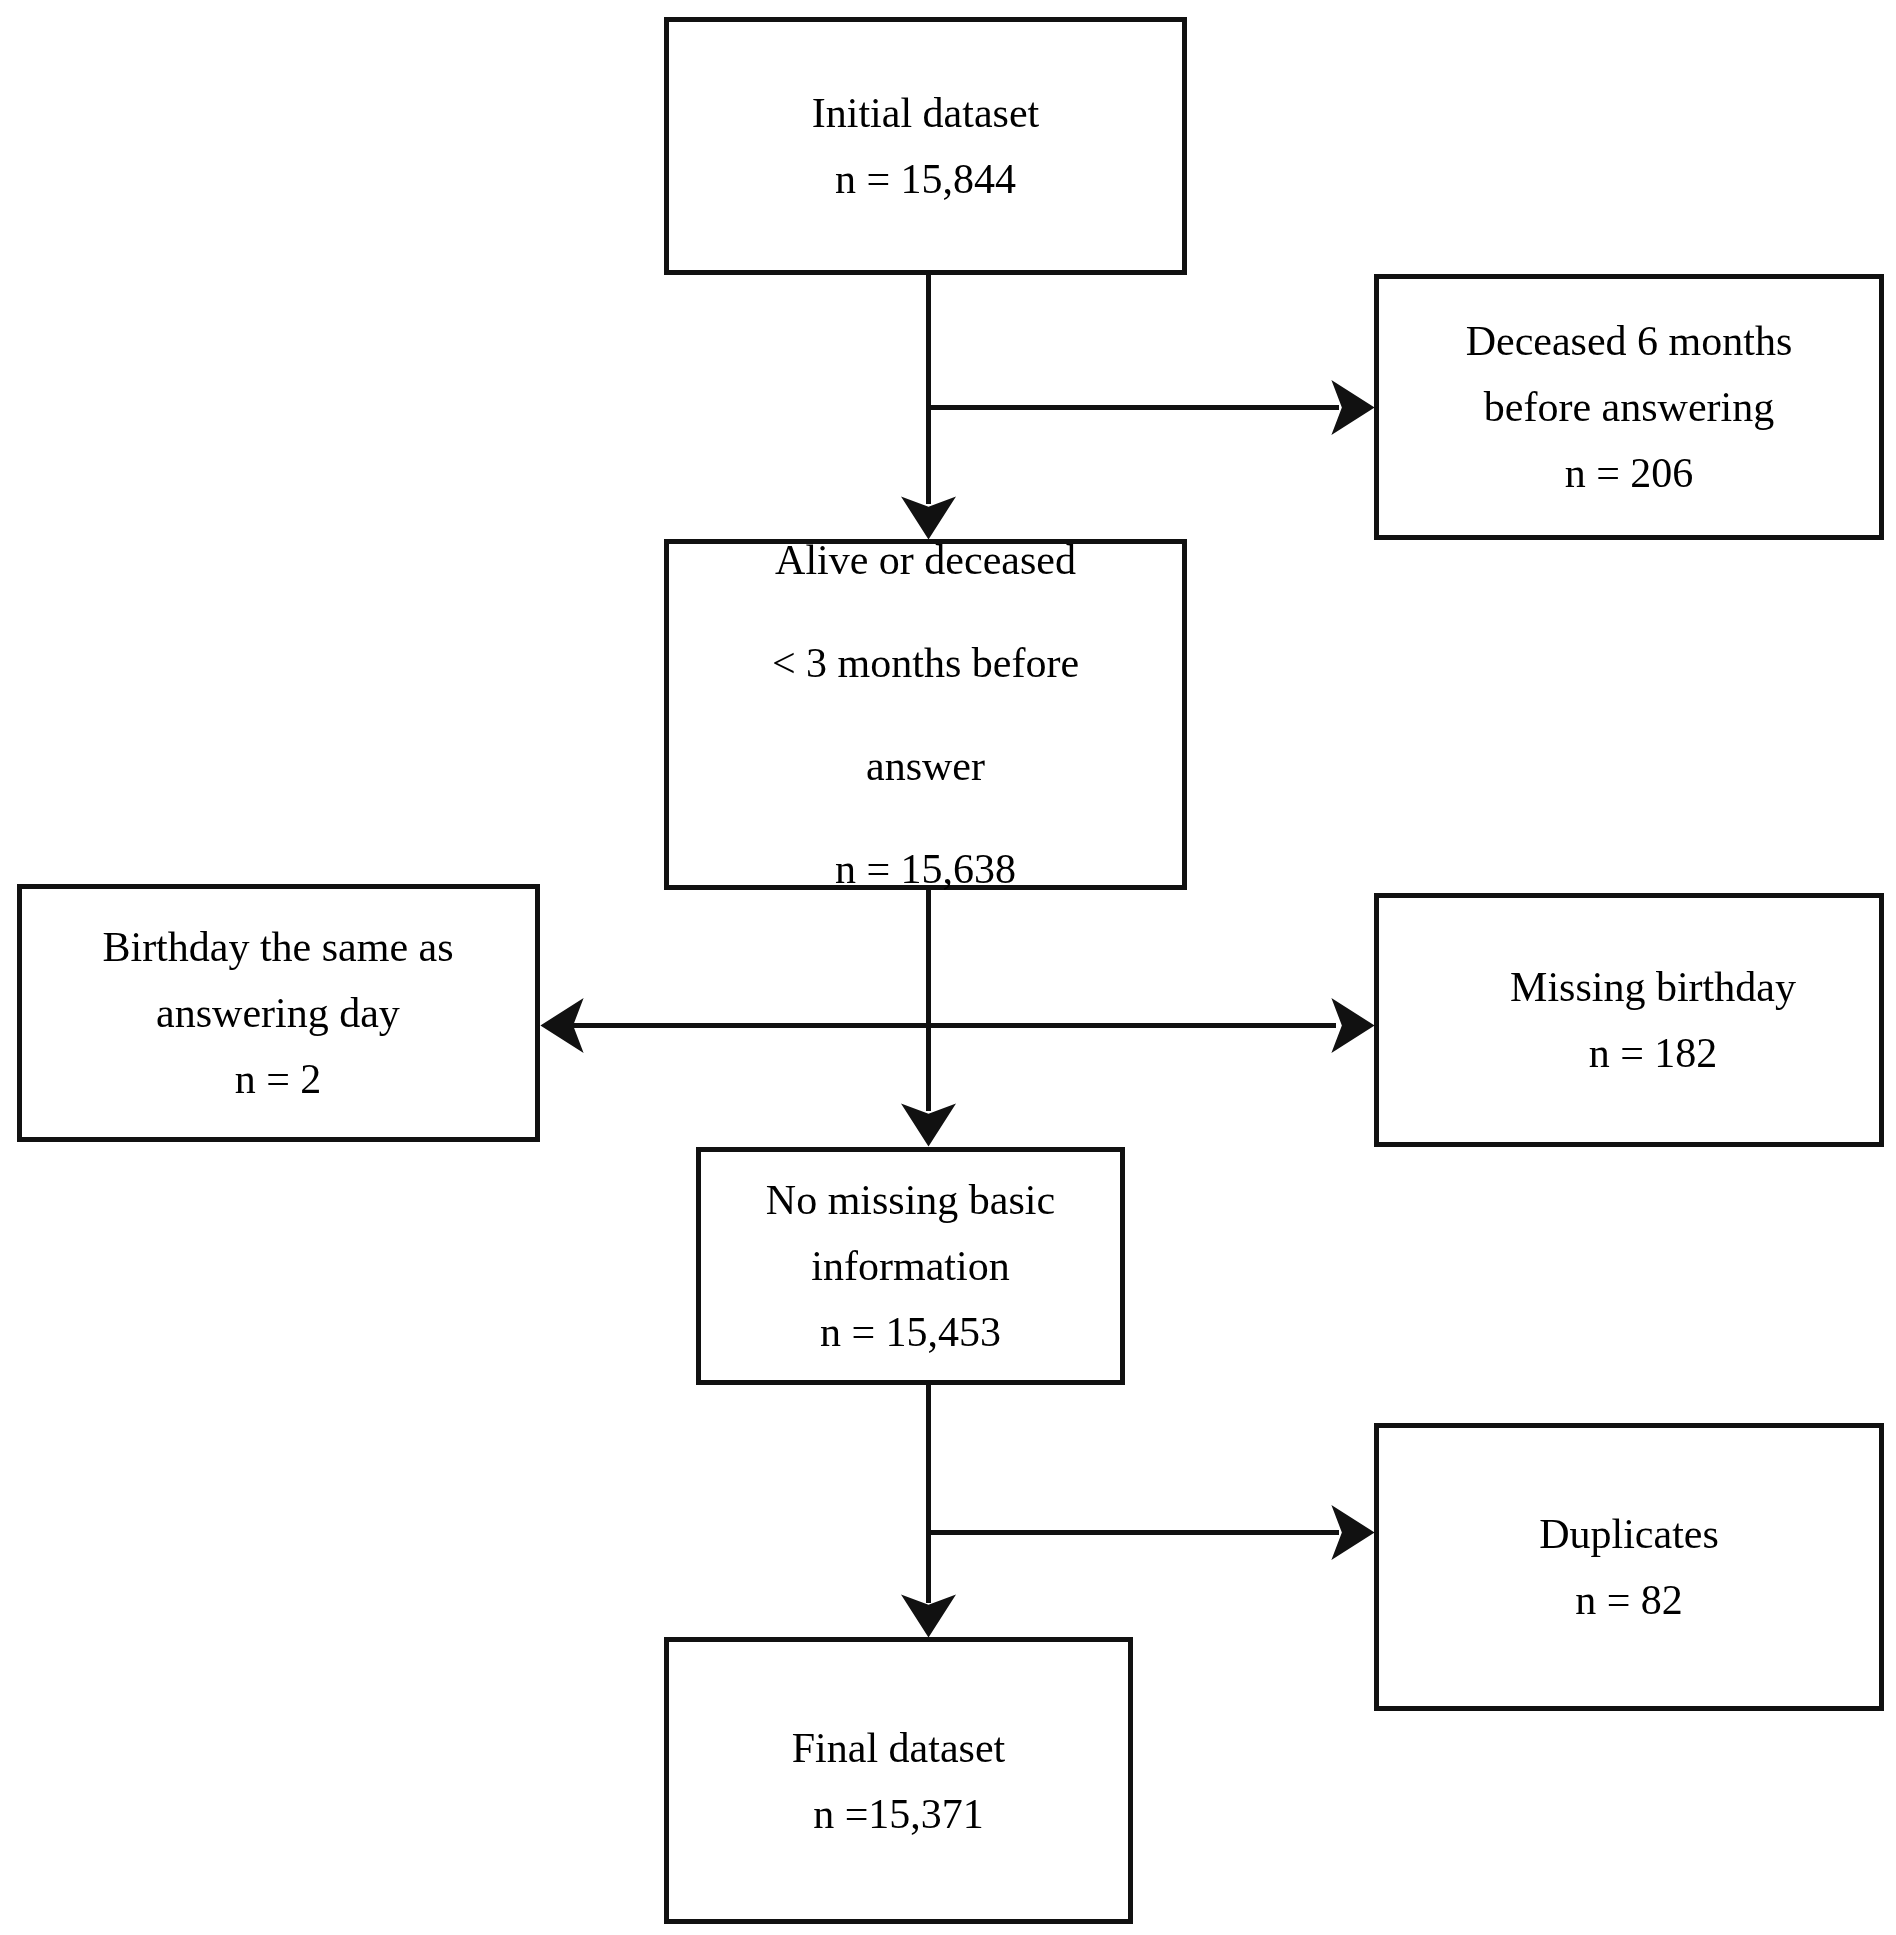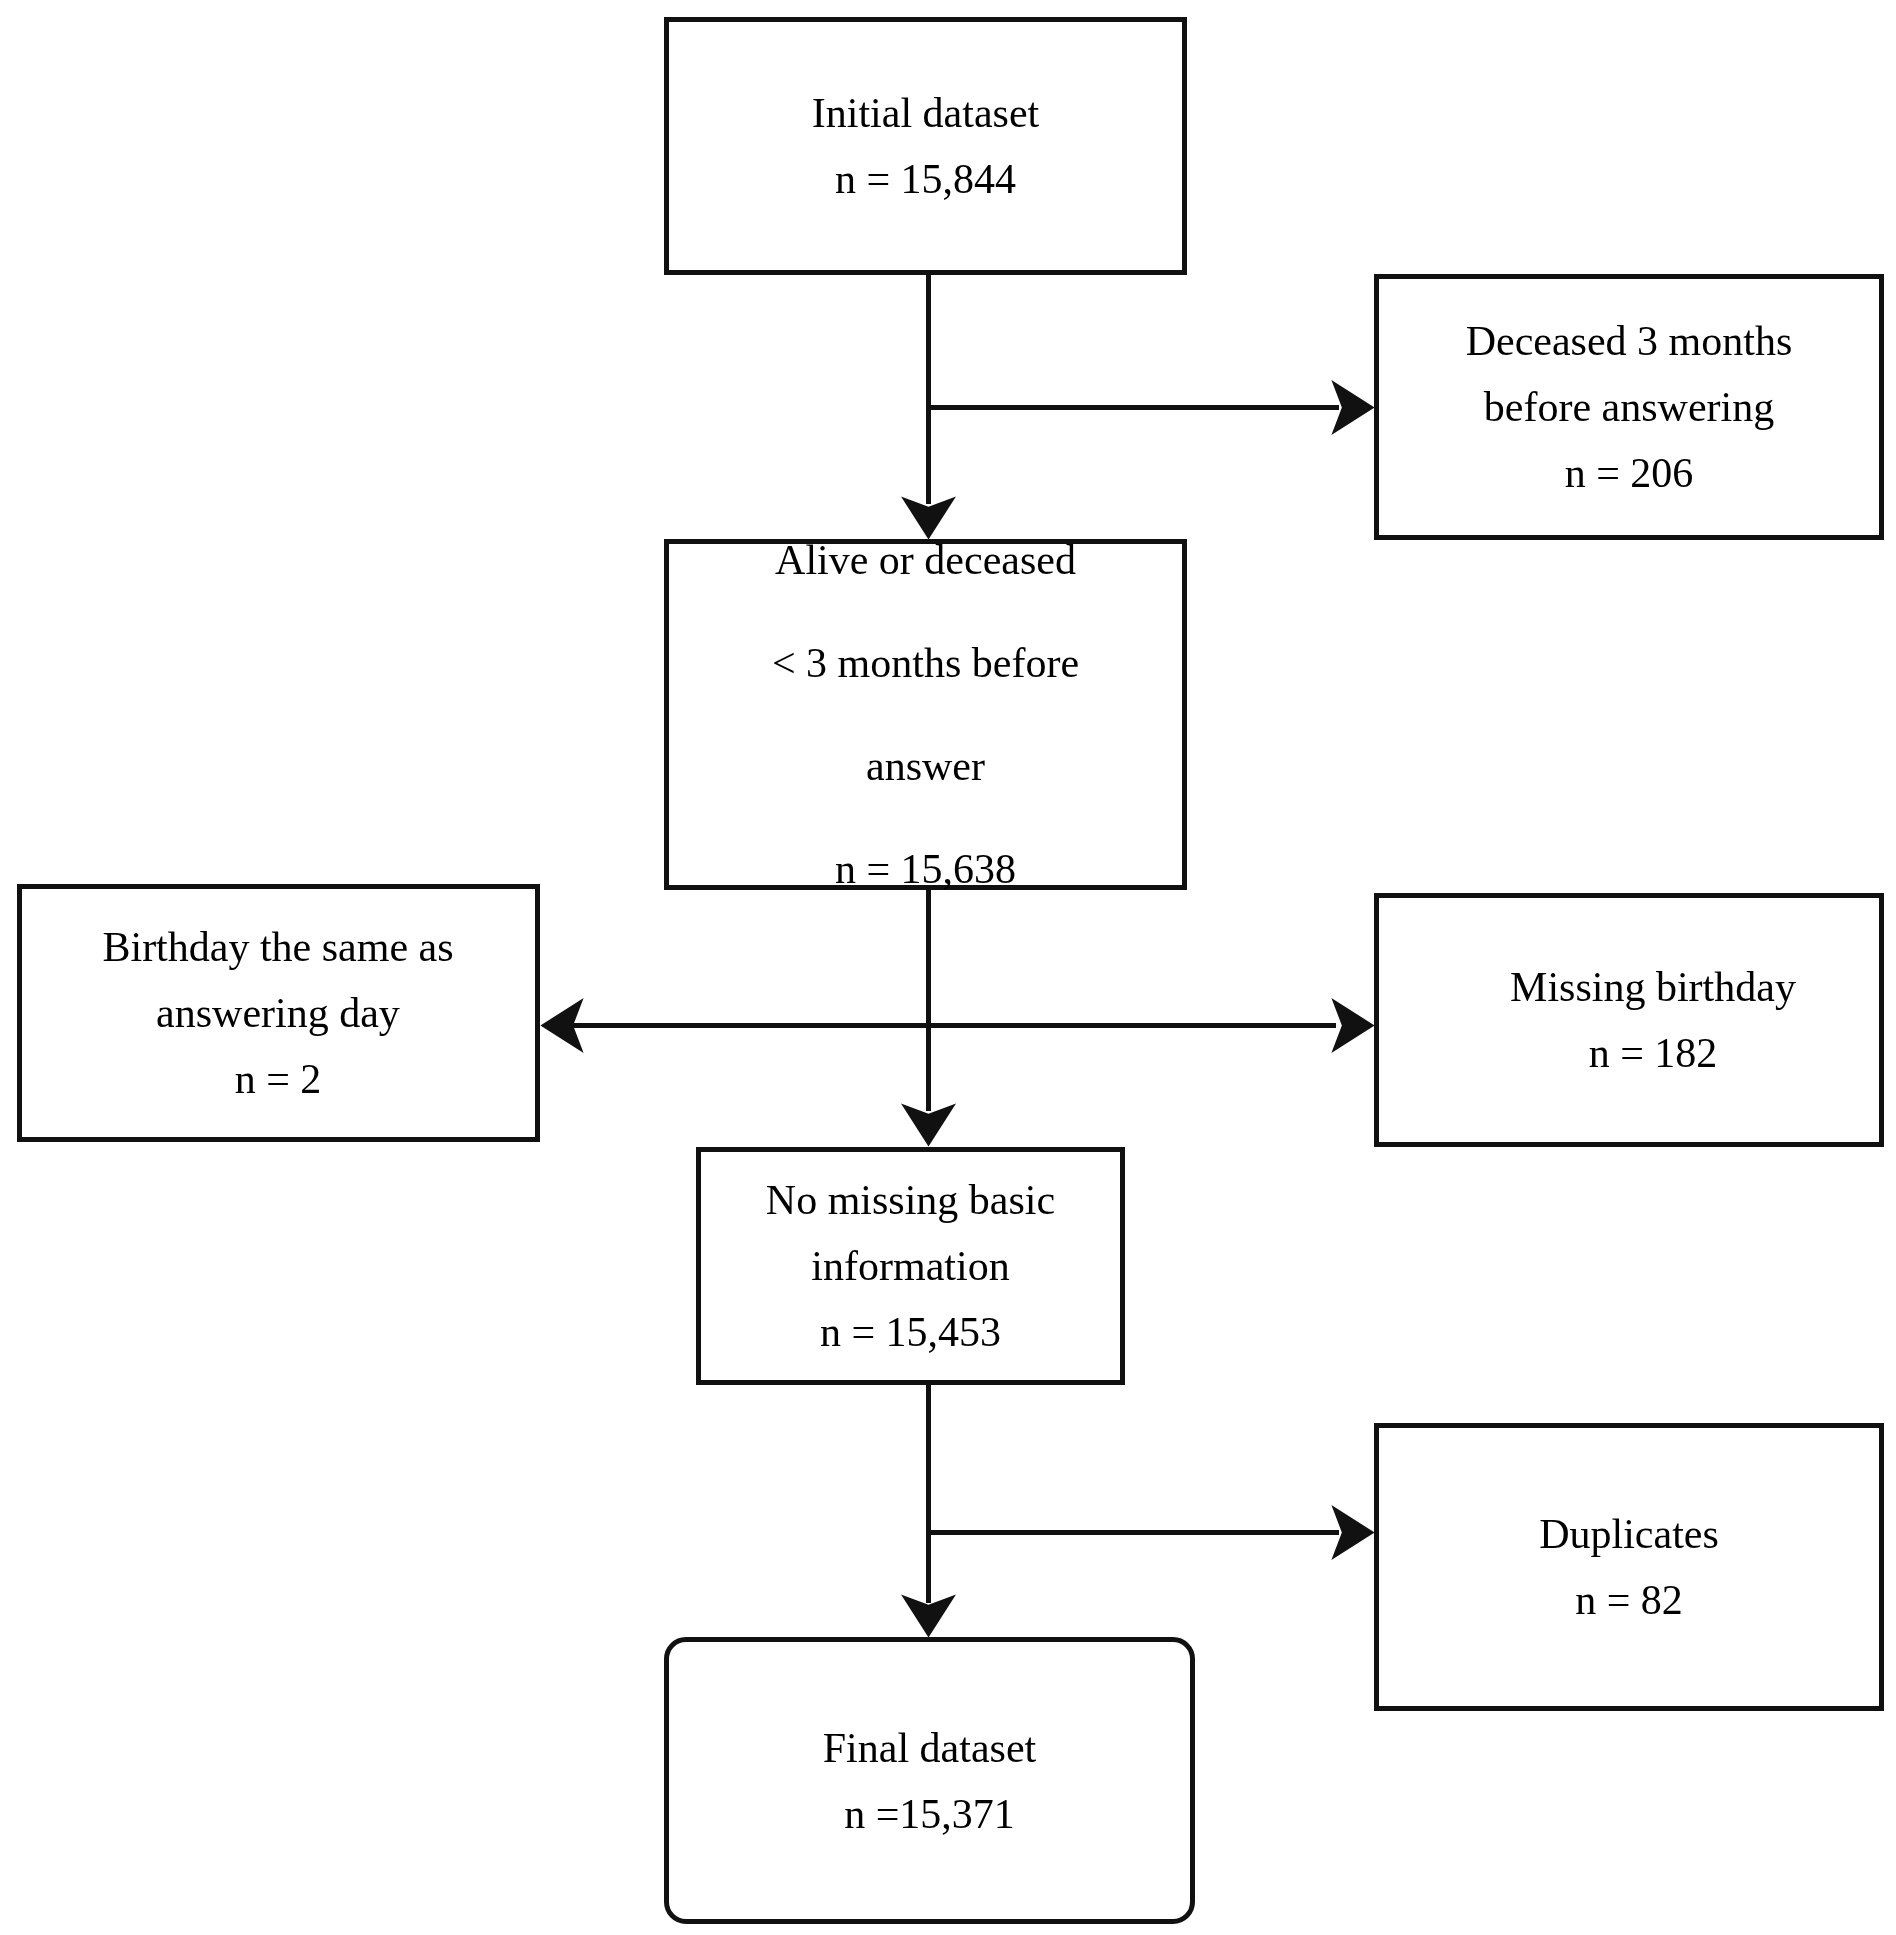--- a/index.html
+++ b/index.html
@@ -64,27 +64,27 @@
     <div class="box-line">answer</div>
     <div class="box-line">n = 15,638</div>
   </div>
 
   <div class="box" style="left:696px;top:1147px;width:429px;height:238px;">
     <div class="box-line">No missing basic</div>
     <div class="box-line">information</div>
     <div class="box-line">n = 15,453</div>
   </div>
 
-  <div class="box" style="left:664px;top:1637px;width:531px;height:287px;border-radius:22px;">
+  <div class="box" style="left:664px;top:1637px;width:469px;height:287px;">
     <div class="box-line">Final dataset</div>
     <div class="box-line">n =15,371</div>
   </div>
 
   <div class="box" style="left:1374px;top:274px;width:510px;height:266px;">
-    <div class="box-line">Deceased 3 months</div>
+    <div class="box-line">Deceased 6 months</div>
     <div class="box-line">before answering</div>
     <div class="box-line">n = 206</div>
   </div>
 
   <div class="box" style="left:1374px;top:893px;width:510px;height:254px;padding-left:48px;">
     <div class="box-line">Missing birthday</div>
     <div class="box-line">n = 182</div>
   </div>
 
   <div class="box" style="left:1374px;top:1423px;width:510px;height:288px;">

